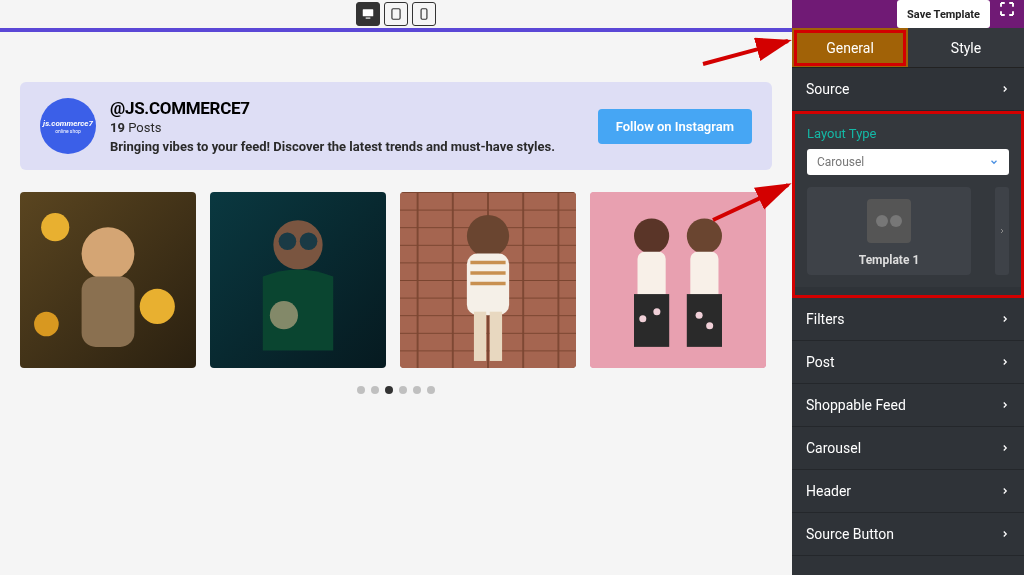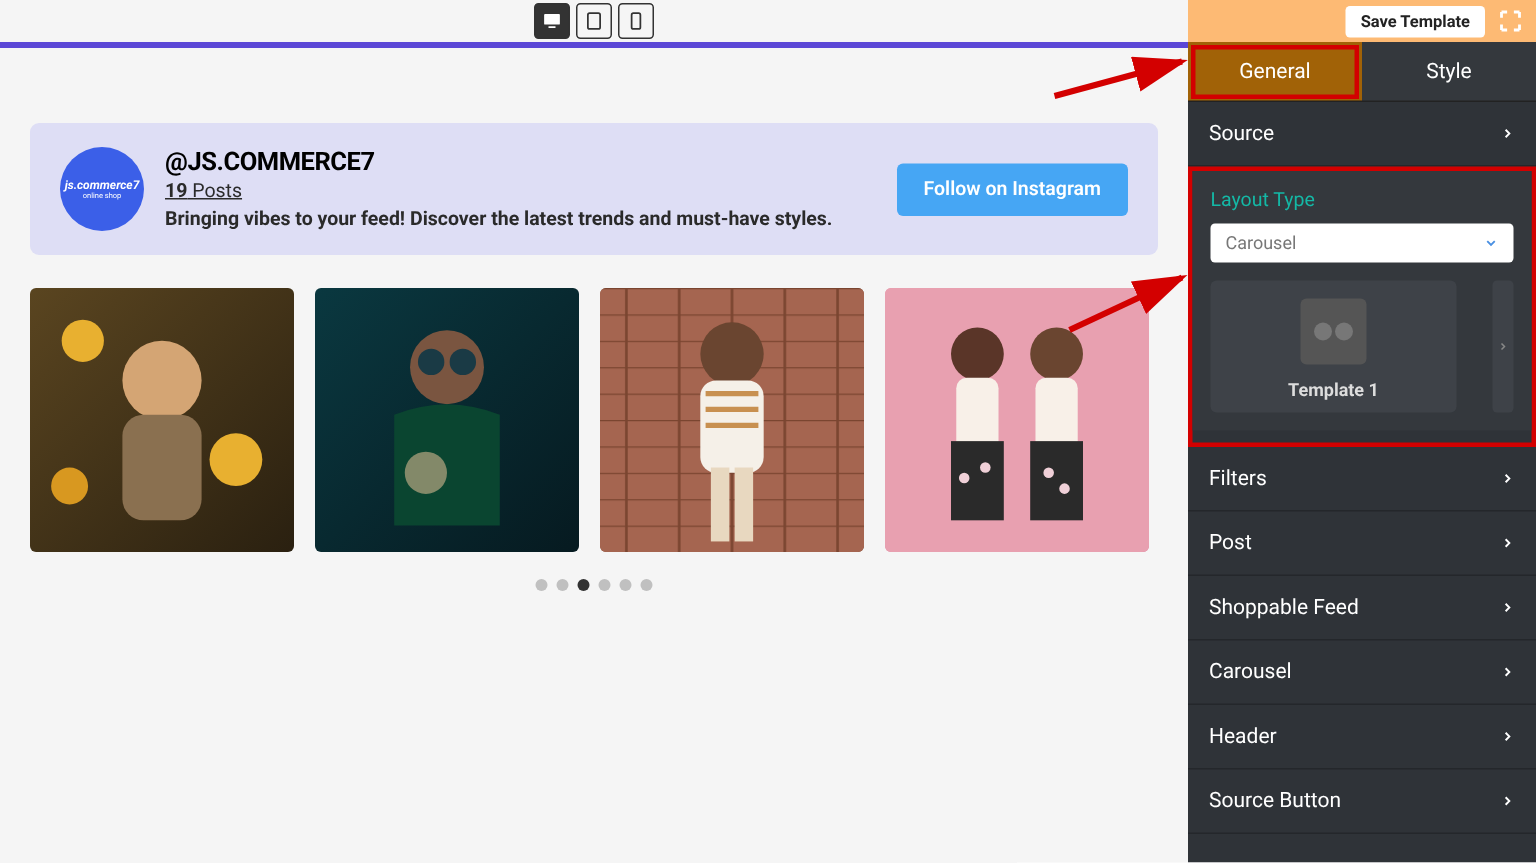--- a/index.html
+++ b/index.html
@@ -12,39 +12,39 @@
     .device-btn svg { width: 14px; height: 14px; }
     .progress-bar { height: 4px; background: #5B47D6; }
     
     .content-area { flex: 1; padding: 50px 20px 20px; }
     .instagram-card { background: #DEDEF5; border-radius: 6px; padding: 16px 20px; display: flex; align-items: center; gap: 14px; }
     .avatar { width: 56px; height: 56px; border-radius: 50%; background: #3B5FE8; display: flex; flex-direction: column; align-items: center; justify-content: center; color: white; }
     .avatar-text { font-size: 8px; font-weight: bold; font-style: italic; }
     .avatar-sub { font-size: 5px; }
     .card-body { flex: 1; }
     .handle { font-size: 17px; font-weight: 700; color: #000; letter-spacing: -0.3px; }
-    .posts { font-size: 13px; margin-top: 2px; color: #2a2a2a; text-decoration: underline; }
+    .posts { font-size: 13px; margin-top: 2px; color: #2a2a2a; }
     .posts strong { font-weight: 700; }
     .bio { font-size: 13px; font-weight: 700; color: #2a2a2a; margin-top: 4px; max-width: 460px; }
     .follow-btn { background: #46A6F4; color: white; padding: 10px 18px; border: none; border-radius: 4px; font-size: 13px; font-weight: 600; cursor: pointer; }
     
     .carousel { display: flex; gap: 14px; margin-top: 22px; }
     .slide { width: 176px; height: 176px; border-radius: 4px; overflow: hidden; position: relative; }
     .slide1 { background: linear-gradient(135deg, #5a4520 0%, #2a2010 100%); }
     .slide2 { background: linear-gradient(135deg, #0a3840 0%, #061a20 100%); }
     .slide3 { background: linear-gradient(135deg, #9a6550 0%, #7a4530 100%); }
     .slide4 { background: linear-gradient(135deg, #e8a0b0 0%, #d880a0 100%); }
     
     .dots { display: flex; justify-content: center; gap: 6px; margin-top: 18px; }
     .dot { width: 8px; height: 8px; border-radius: 50%; background: #c0c0c0; }
     .dot.active { background: #333; }
     
     
     .sidebar { width: 232px; background: #2f3338; display: flex; flex-direction: column; color: white; }
-    .sidebar-header { background: #fdba74; height: 28px; display: flex; align-items: center; justify-content: flex-end; padding: 0 8px; gap: 8px; }
+    .sidebar-header { background: #701a75; height: 28px; display: flex; justify-content: flex-end; padding: 0 8px; gap: 8px; }
     .save-btn { background: white; color: #222; border: none; padding: 4px 10px; border-radius: 3px; font-size: 11px; font-weight: 700; cursor: pointer; }
     .fullscreen-btn { width: 18px; height: 18px; cursor: pointer; }
     
     .tabs { display: flex; height: 40px; }
     .tab { flex: 1; display: flex; align-items: center; justify-content: center; font-size: 14px; cursor: pointer; background: #34383d; border-bottom: 1px solid #222; }
     .tab.active { background: #a16207; }
     .tabs-wrapper { position: relative; }
     .tab-highlight { position: absolute; border: 3px solid #d30000; left: 2px; top: 2px; width: 112px; height: 36px; pointer-events: none; }
     
     .accordion-item { border-bottom: 1px solid #24272b; padding: 13px 14px; display: flex; align-items: center; justify-content: space-between; font-size: 14px; cursor: pointer; }

